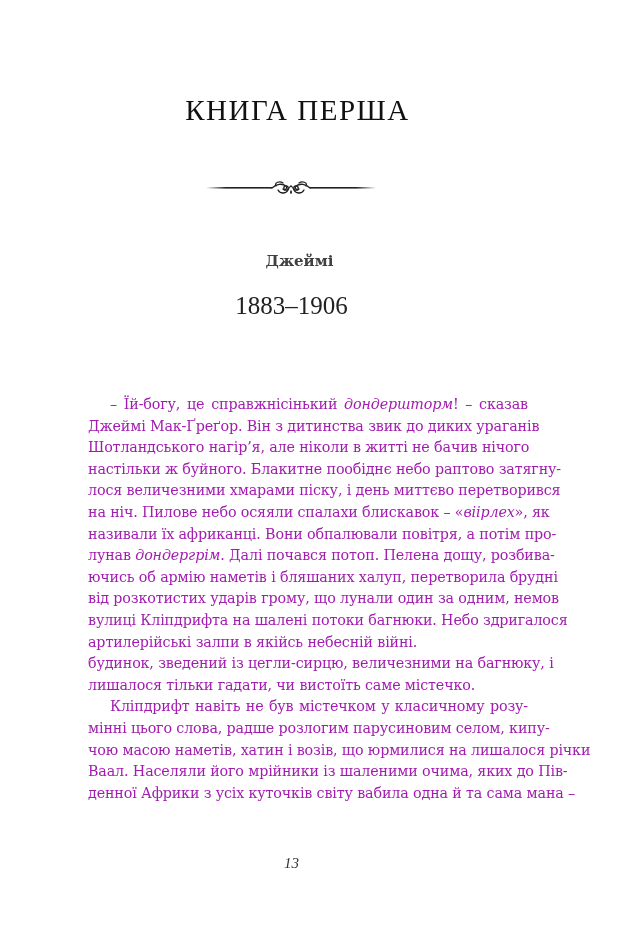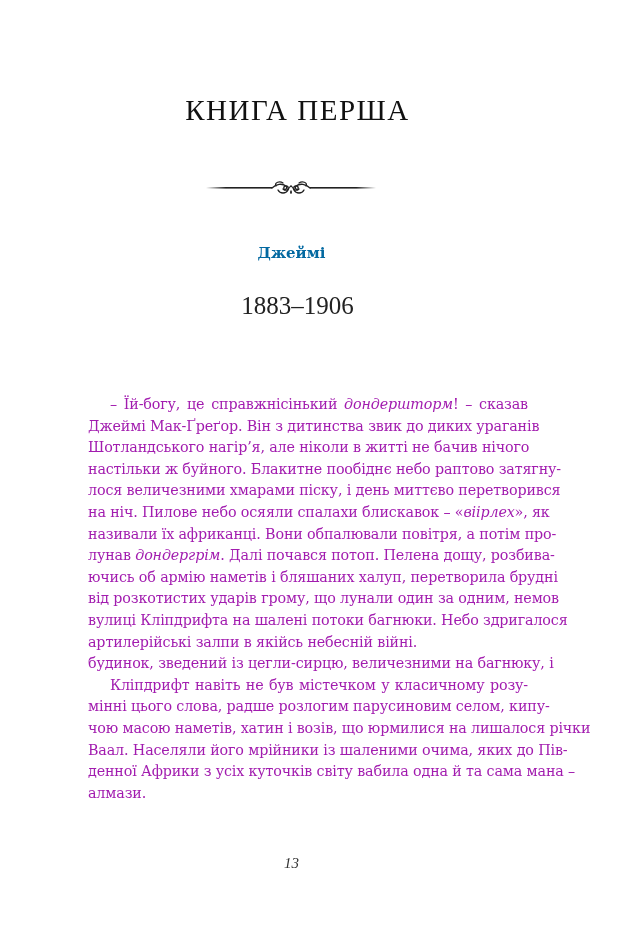--- a/index.html
+++ b/index.html
@@ -43,34 +43,33 @@
     }
     .chapter-name {
       position: absolute;
       top: 244px;
       left: 0;
       width: 583px;
       text-align: center;
       font-family: "DejaVu Serif", serif;
       font-weight: bold;
       font-size: 15px;
-      color: #0369a1;
-      margin: 0;
+      color: #404040;
+      margin: 8px;
     }
     .chapter-years {
       position: absolute;
       top: 292px;
       left: 0;
       width: 583px;
       text-align: center;
       font-family: "Liberation Serif", "DejaVu Serif", serif;
       font-size: 25px;
       color: #222;
       margin: 0;
-      padding-left: 6px;
     }
     .body-text {
       position: absolute;
       top: 394px;
       left: 88px;
       width: 440px;
       font-family: "DejaVu Serif", serif;
       font-size: 14.3px;
       line-height: 21.6px;
       color: #a21caf;
@@ -152,25 +151,25 @@
         <span class="line"><span>на ніч. Пилове небо осяяли спалахи блискавок – «</span><em>віірлех</em><span>», як</span></span>
         <span class="line"><span>називали їх африканці. Вони обпалювали повітря, а потім про-</span></span>
         <span class="line"><span>лунав </span><em>дондергрім</em><span>. Далі почався потоп. Пелена дощу, розбива-</span></span>
         <span class="line"><span>ючись об армію наметів і бляшаних халуп, перетворила брудні</span></span>
         <span class="line"><span>від розкотистих ударів грому, що лунали один за одним, немов</span></span>
         <span class="line"><span>вулиці Кліпдрифта на шалені потоки багнюки. Небо здригалося</span></span>
         <span class="line last"><span>артилерійські залпи в якійсь небесній війні.</span></span>
       </div>
       <div>
         <span class="line"><span>будинок, зведений із цегли-сирцю, величезними на багнюку, і</span></span>
+        <span class="line last"><span>лишалося тільки гадати, чи вистоїть саме містечко.</span></span>
       </div>
       <div>
         <span class="line indent"><span>Кліпдрифт навіть не був містечком у класичному розу-</span></span>
         <span class="line"><span>мінні цього слова, радше розлогим парусиновим селом, кипу-</span></span>
         <span class="line"><span>чою масою наметів, хатин і возів, що юрмилися на лишалося річки</span></span>
         <span class="line"><span>Ваал. Населяли його мрійники із шаленими очима, яких до Пів-</span></span>
         <span class="line"><span>денної Африки з усіх куточків світу вабила одна й та сама мана –</span></span>
-        <span class="line last"><span>алмази.</span></span>
       </div>
     </div>
 
   <div class="page-number">13</div>
 </div>
 
 </body></html>

